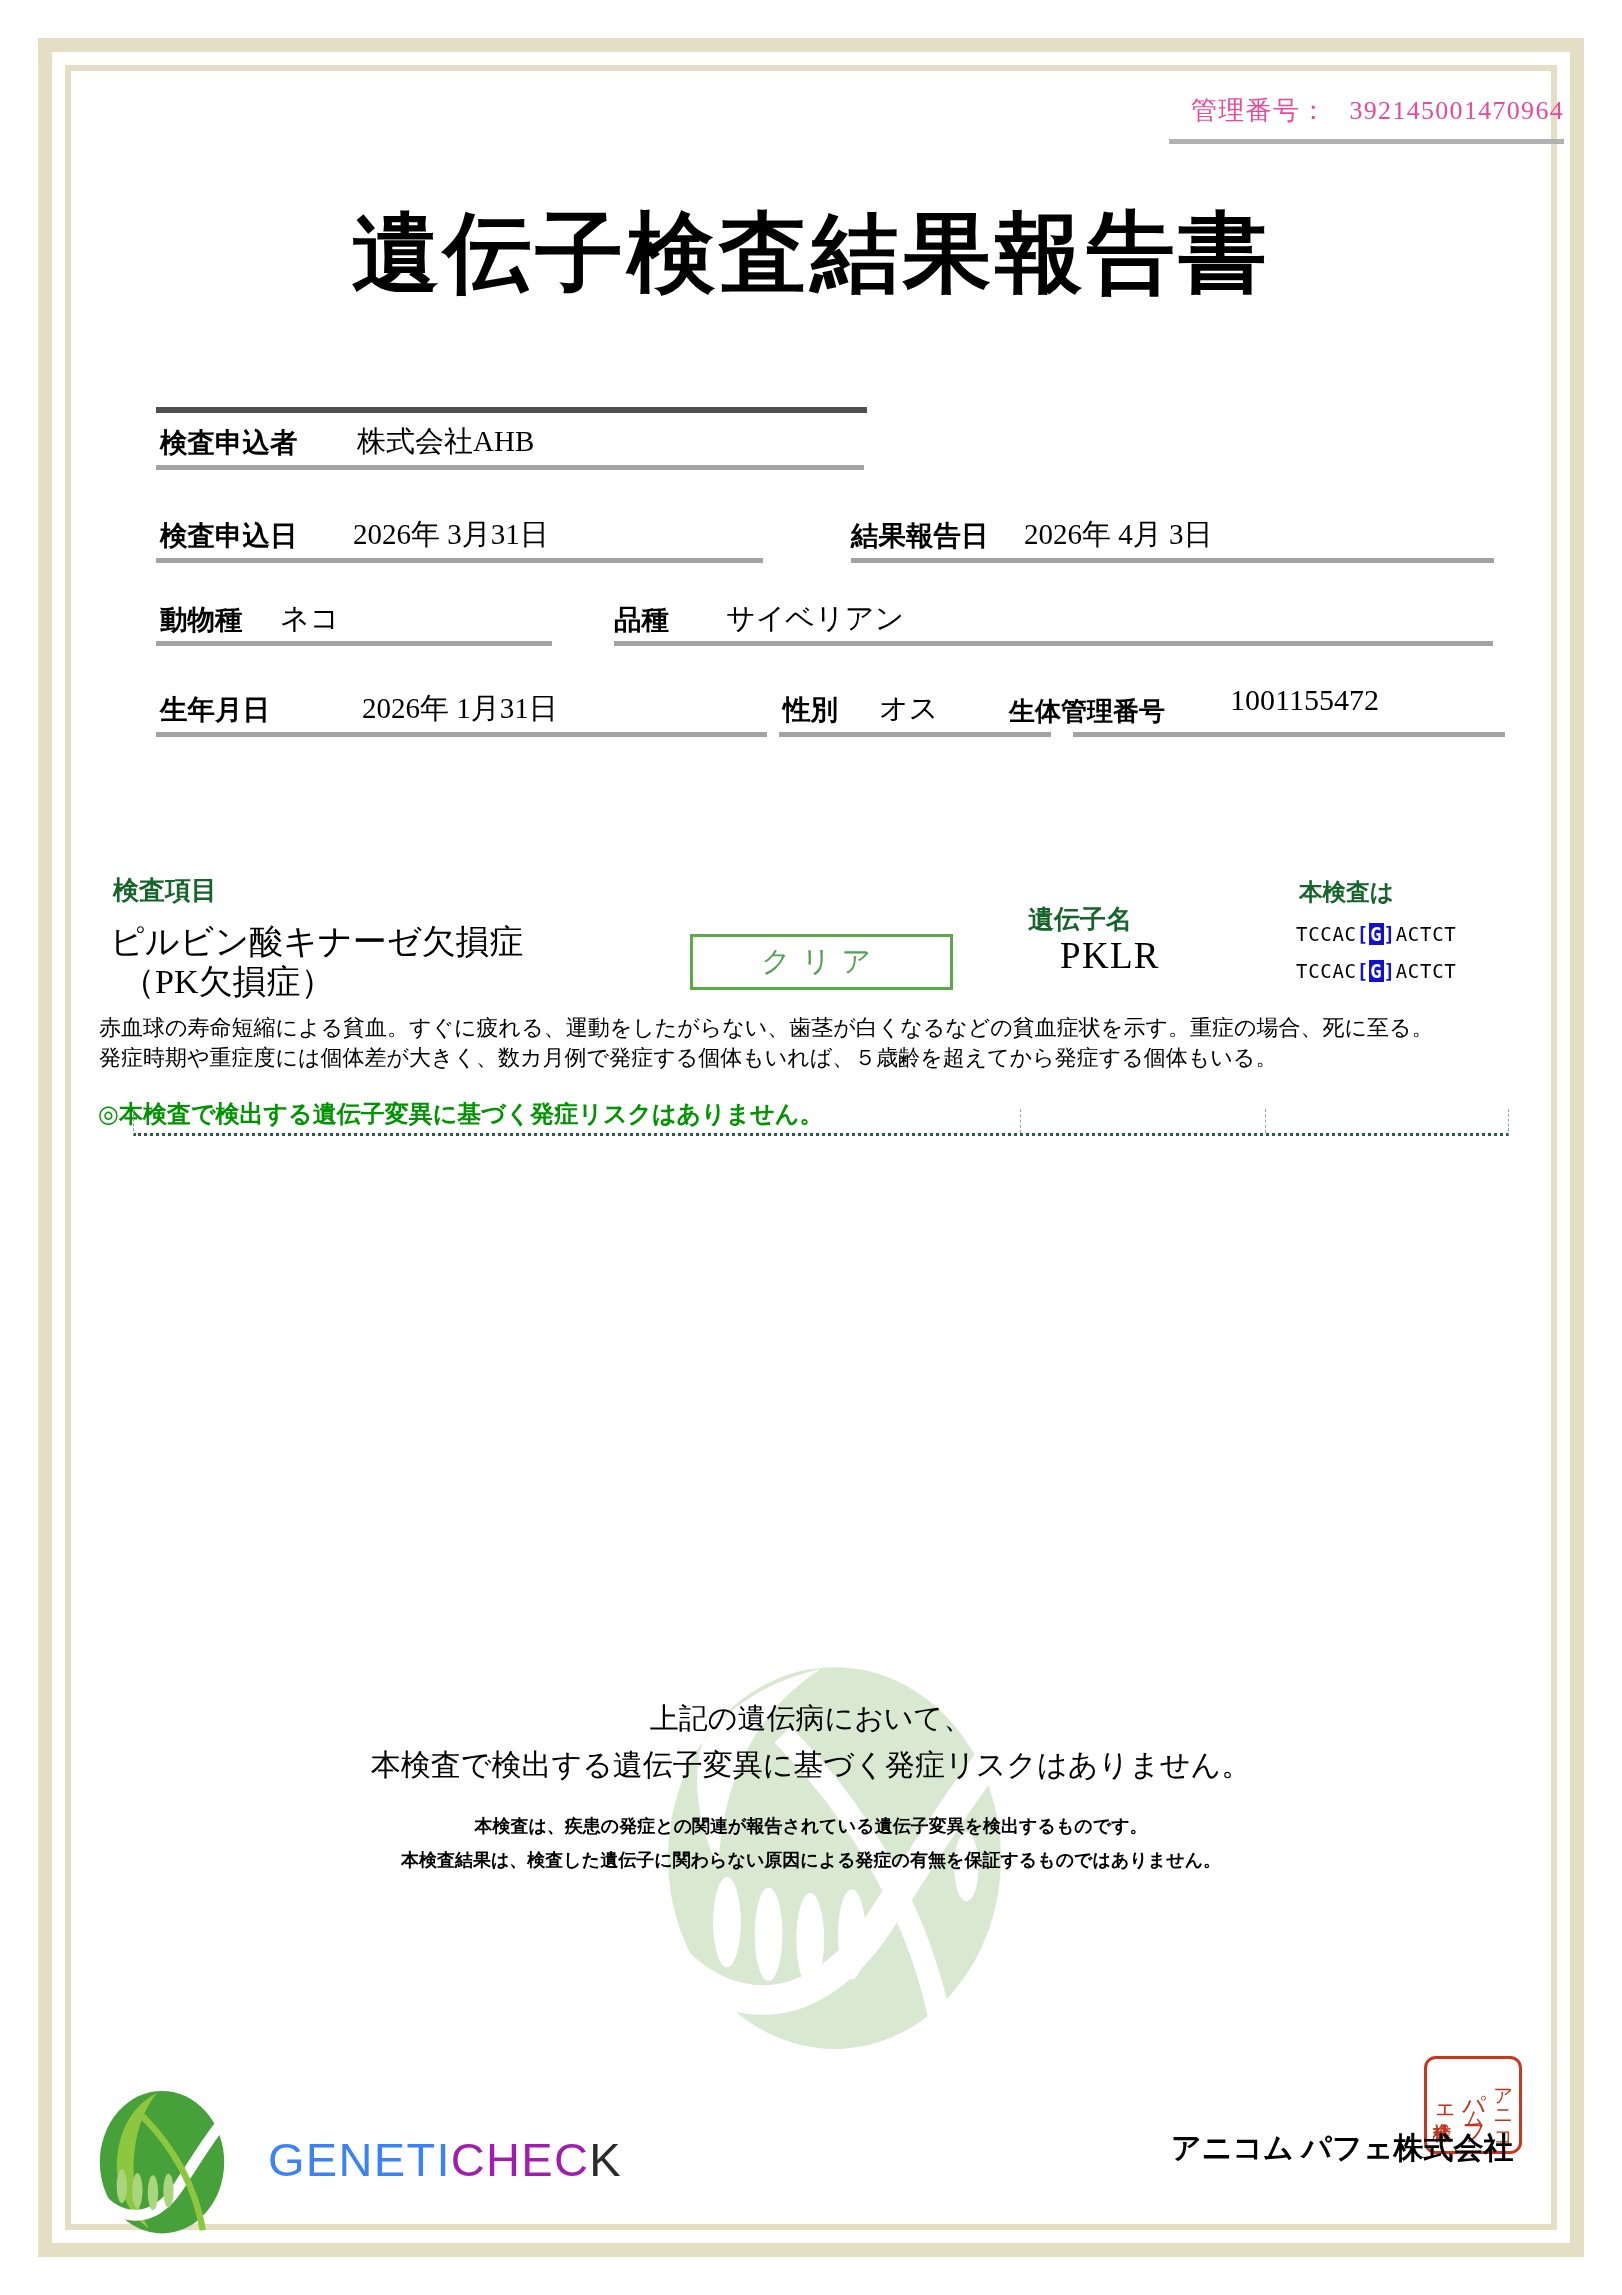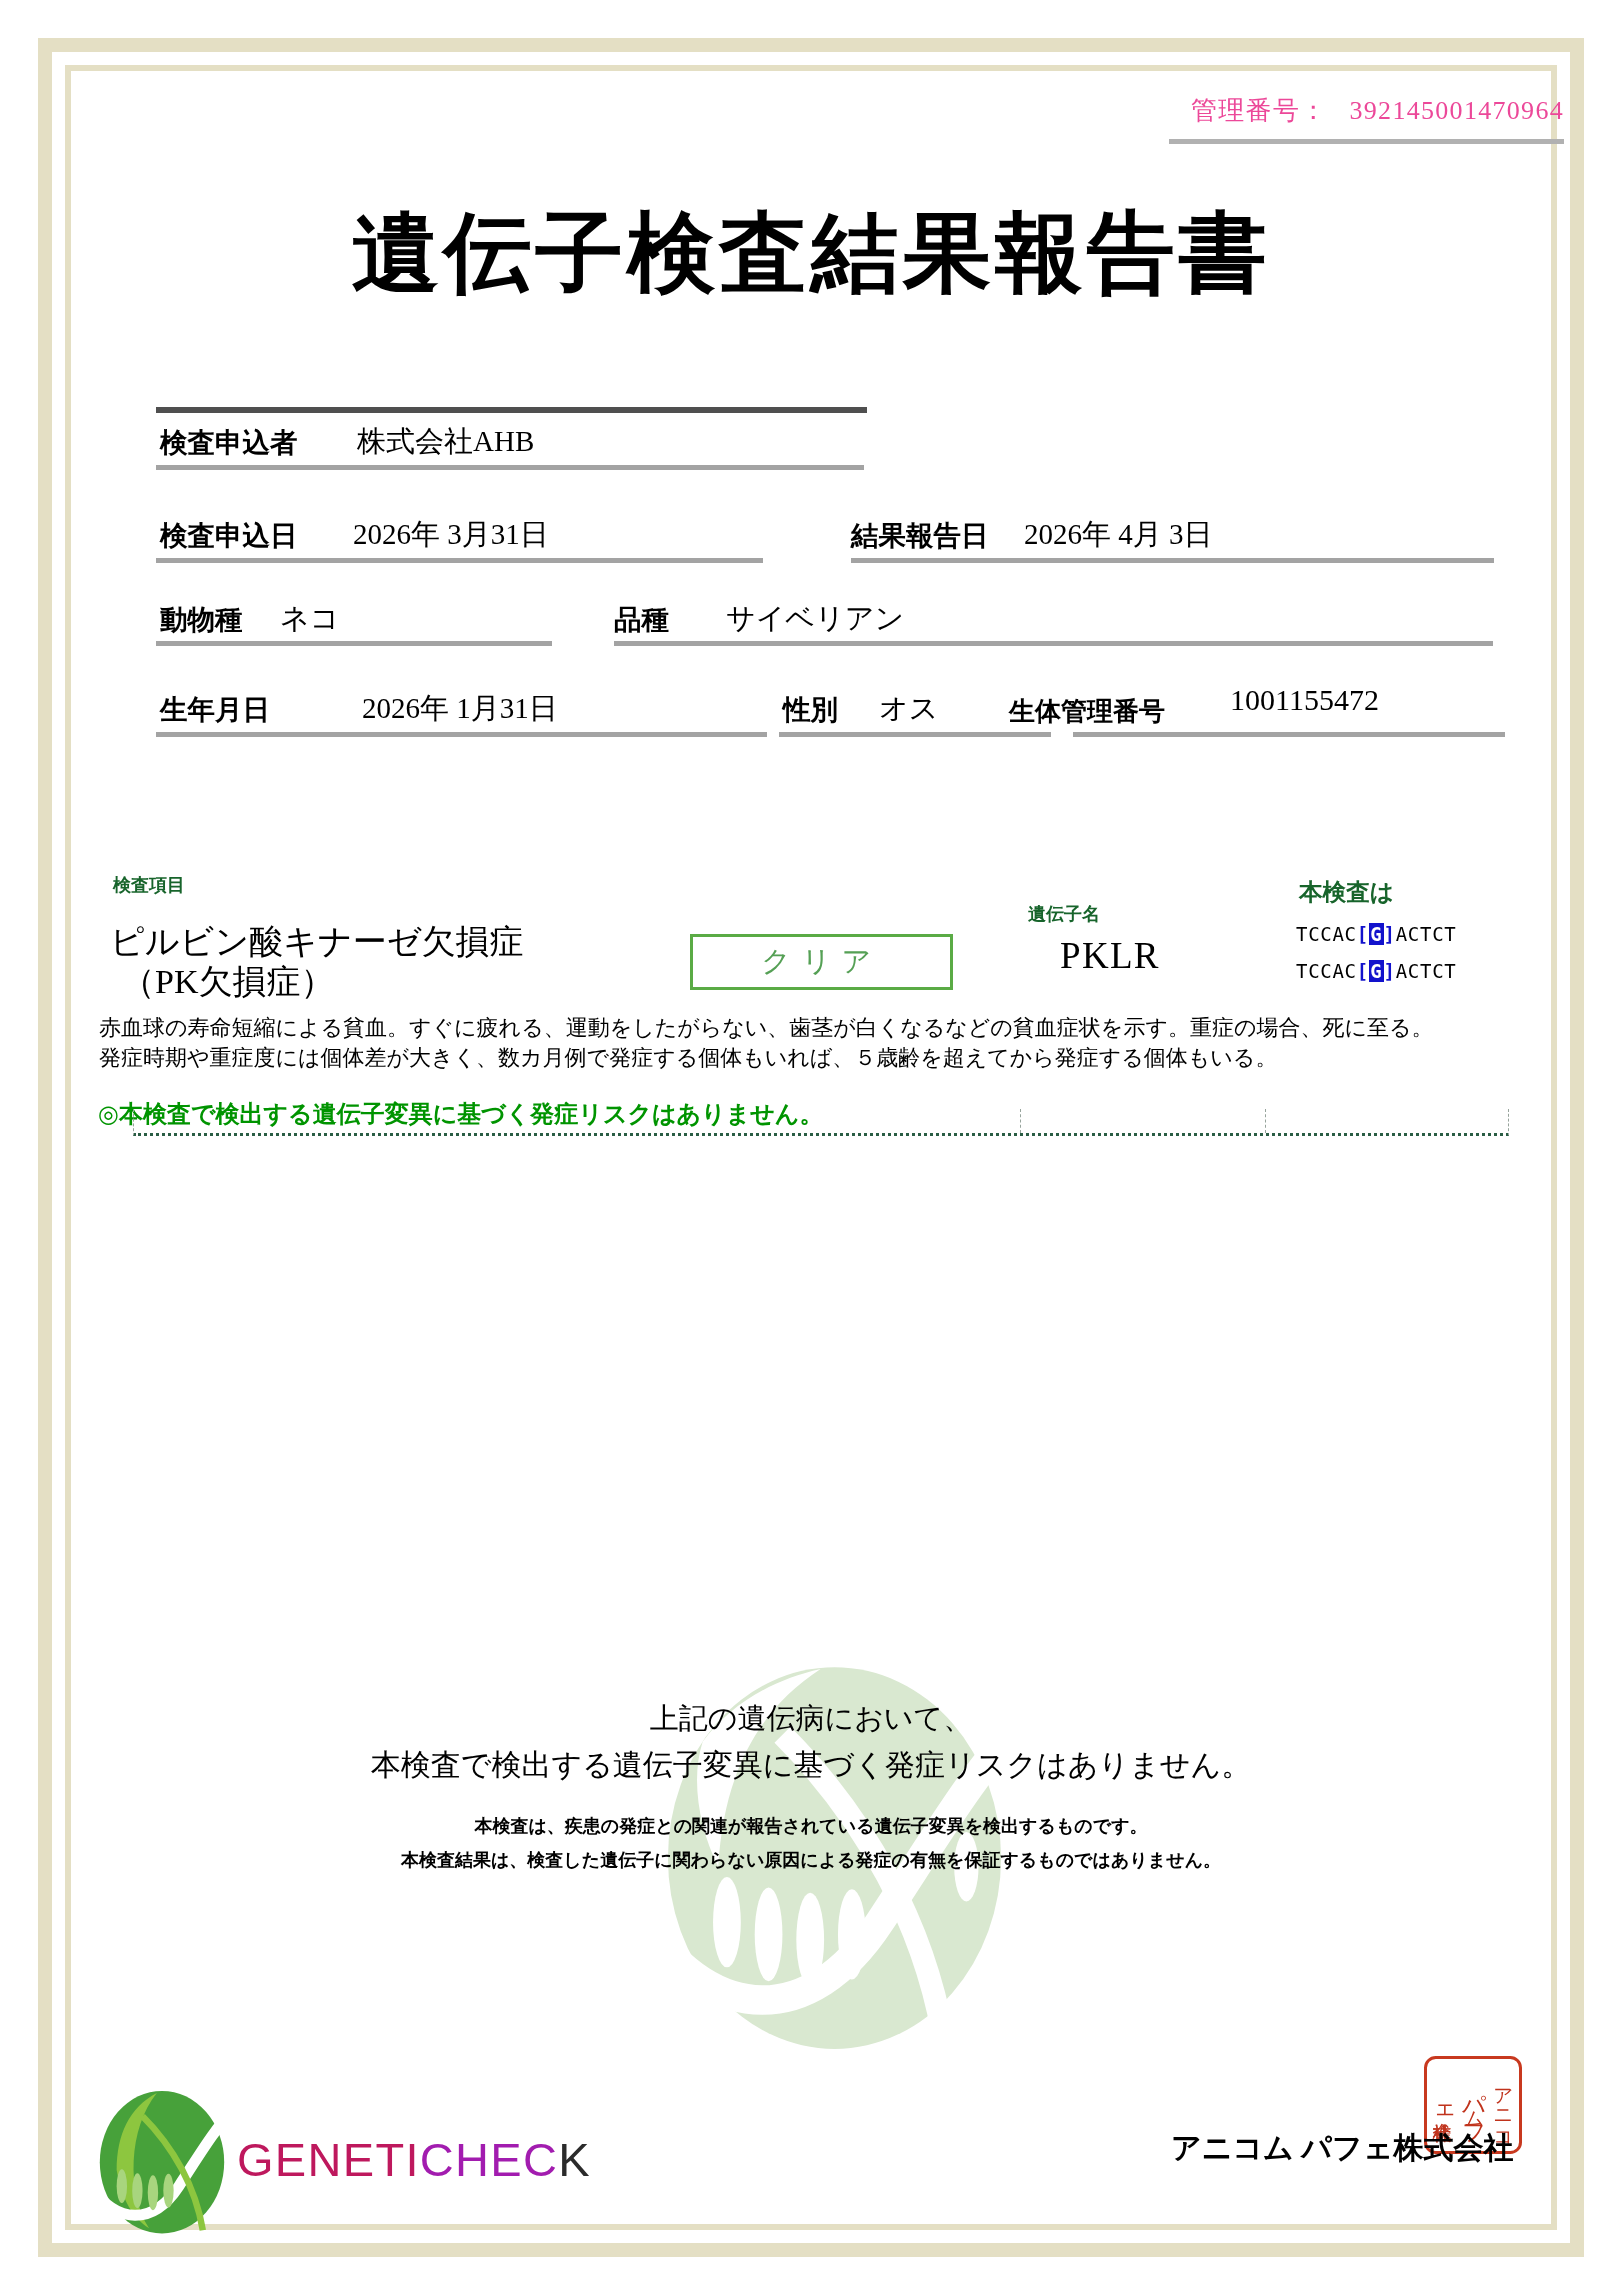--- a/index.html
+++ b/index.html
@@ -21,21 +21,21 @@
   .mgmt .num{margin-left:22px;}
 
   .title{left:0;top:194px;width:1622px;text-align:center;
          font-size:88px;font-weight:bold;letter-spacing:3.9px;}
 
   .flabel{font-size:27.5px;font-weight:bold;white-space:nowrap;}
   .fvalue{font-size:29px;white-space:nowrap;}
   .uline{height:5.2px;background:#a3a3a3;}
   .uline-dark{height:5.9px;background:#4f4f4f;}
 
-  .ghead{font-size:18px;font-weight:bold;color:#17642b;white-space:nowrap;}
+  .ghead{font-size:26px;font-weight:bold;color:#17642b;white-space:nowrap;}
   .disease{font-size:34px;white-space:nowrap;}
   .status-box{left:690px;top:934px;width:257px;height:50px;
               border:3.3px solid #5aab45;display:flex;align-items:center;justify-content:center;}
   .status-box span{font-size:29px;color:#55a055;letter-spacing:10.5px;}
   .gene{font-size:37px;letter-spacing:1.3px;}
   .seq{font-size:19px;letter-spacing:0.7px;white-space:nowrap;}
   .seq .br{color:#1212cc;font-weight:bold;}
   .seq .base{background:#1212cc;color:#ffffff;font-weight:bold;padding:0 1.3px;}
 
   .desc{font-size:22px;white-space:nowrap;}
@@ -49,21 +49,21 @@
   .center-line{left:0;width:1622px;text-align:center;z-index:2;}
   .sum1{font-size:29px;}
   .sum2{font-size:30px;}
   .disc{font-size:18px;font-weight:bold;}
 
   .watermark{left:661px;top:1652px;width:347px;height:419px;z-index:1;}
 
   .logo-mark{left:95px;top:2089px;width:134px;height:149px;}
   .logo-text{left:237px;top:2132px;font-size:47px;letter-spacing:1.3px;white-space:nowrap;
              font-family:"Liberation Sans","DejaVu Sans",sans-serif;}
-  .logo-text .p1{color:#be185d;}
+  .logo-text .p1{color:#3b82f6;margin-left:31px;}
   .logo-text .p2{color:#a21caf;}
   .logo-text .p3{color:#2b2b2b;}
 
   .company{left:1171px;top:2128px;font-size:30px;font-weight:bold;white-space:nowrap;z-index:4;}
   .stamp{left:1424px;top:2056px;width:98px;height:98px;z-index:3;
          border:3.9px solid #c8391f;border-radius:11.8px;box-sizing:border-box;}
   .stamp-col{position:absolute;top:5.2px;height:88px;width:29px;
              writing-mode:vertical-rl;text-orientation:upright;
              color:#c0331c;font-family:"Liberation Serif","DejaVu Serif",serif;
              line-height:29px;text-align:center;}

